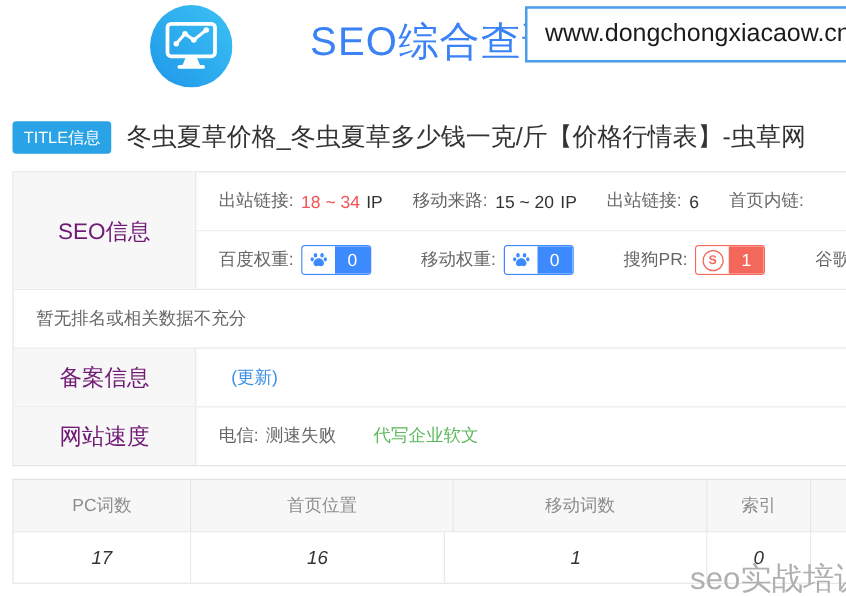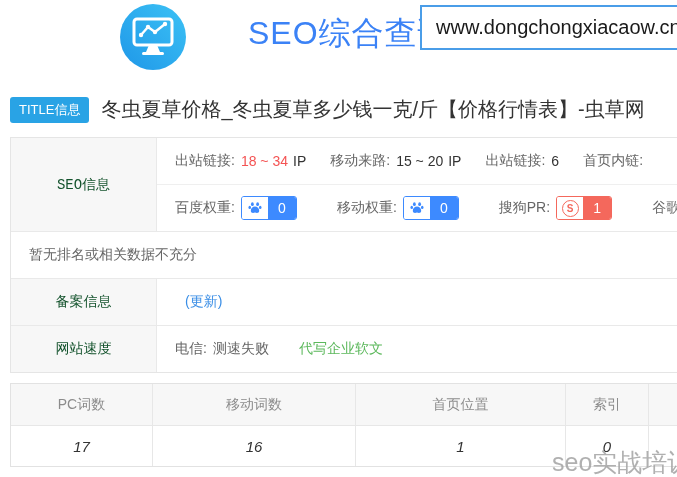--- a/index.html
+++ b/index.html
@@ -17,21 +17,21 @@
   }
   
   .title-bar{position:absolute;left:10px;top:96px;display:flex;align-items:center;}
   .title-badge{background:#29a3e5;color:#fff;font-size:13px;padding:4px 9px;border-radius:3px;white-space:nowrap;}
   .page-title{font-size:20px;color:#333;margin-left:12px;white-space:nowrap;}
   
   .info-table{position:absolute;left:10px;top:137px;width:690px;border:1px solid #e5e5e5;}
   .irow{display:flex;border-bottom:1px solid #e9e9e9;}
   .irow:last-child{border-bottom:none;}
   .ilabel{width:145px;min-width:145px;background:#f7f7f7;border-right:1px solid #e9e9e9;
-          display:flex;align-items:center;justify-content:center;color:#14532d;font-size:14px;font-family:Liberation Mono, monospace;}
+          display:flex;align-items:center;justify-content:center;color:#701a75;font-size:18px;}
   .icontent{flex:1;display:flex;flex-direction:column;justify-content:center;}
   .line{display:flex;align-items:center;height:46px;padding-left:18px;font-size:14px;color:#666;white-space:nowrap;}
   .line.sep{border-bottom:1px solid #efefef;}
   .grp{display:flex;align-items:center;}
   .g24 .grp{margin-right:24px;}
   .g40 .grp{margin-right:40px;}
   .lbl{color:#666;margin-right:6px;}
   .val-dark{color:#333;}
   .val-red{color:#f45353;}
   .unit{color:#333;margin-left:5px;}
@@ -192,22 +192,22 @@
           <a class="link-green">代写企业软文</a>
         </div>
       </div>
     </div>
 
   </div>
 
   <div class="kw-table">
     <div class="krow head">
       <div class="kcell c1">PC词数</div>
+      <div class="kcell c3">首页位置</div>
       <div class="kcell c2">移动词数</div>
-      <div class="kcell c3">首页位置</div>
       <div class="kcell c4">索引</div>
       <div class="kcell c5"></div>
     </div>
     <div class="krow body">
       <div class="kcell c1">17</div>
       <div class="kcell c2">16</div>
       <div class="kcell c3">1</div>
       <div class="kcell c4">0</div>
       <div class="kcell c5"></div>
     </div>

